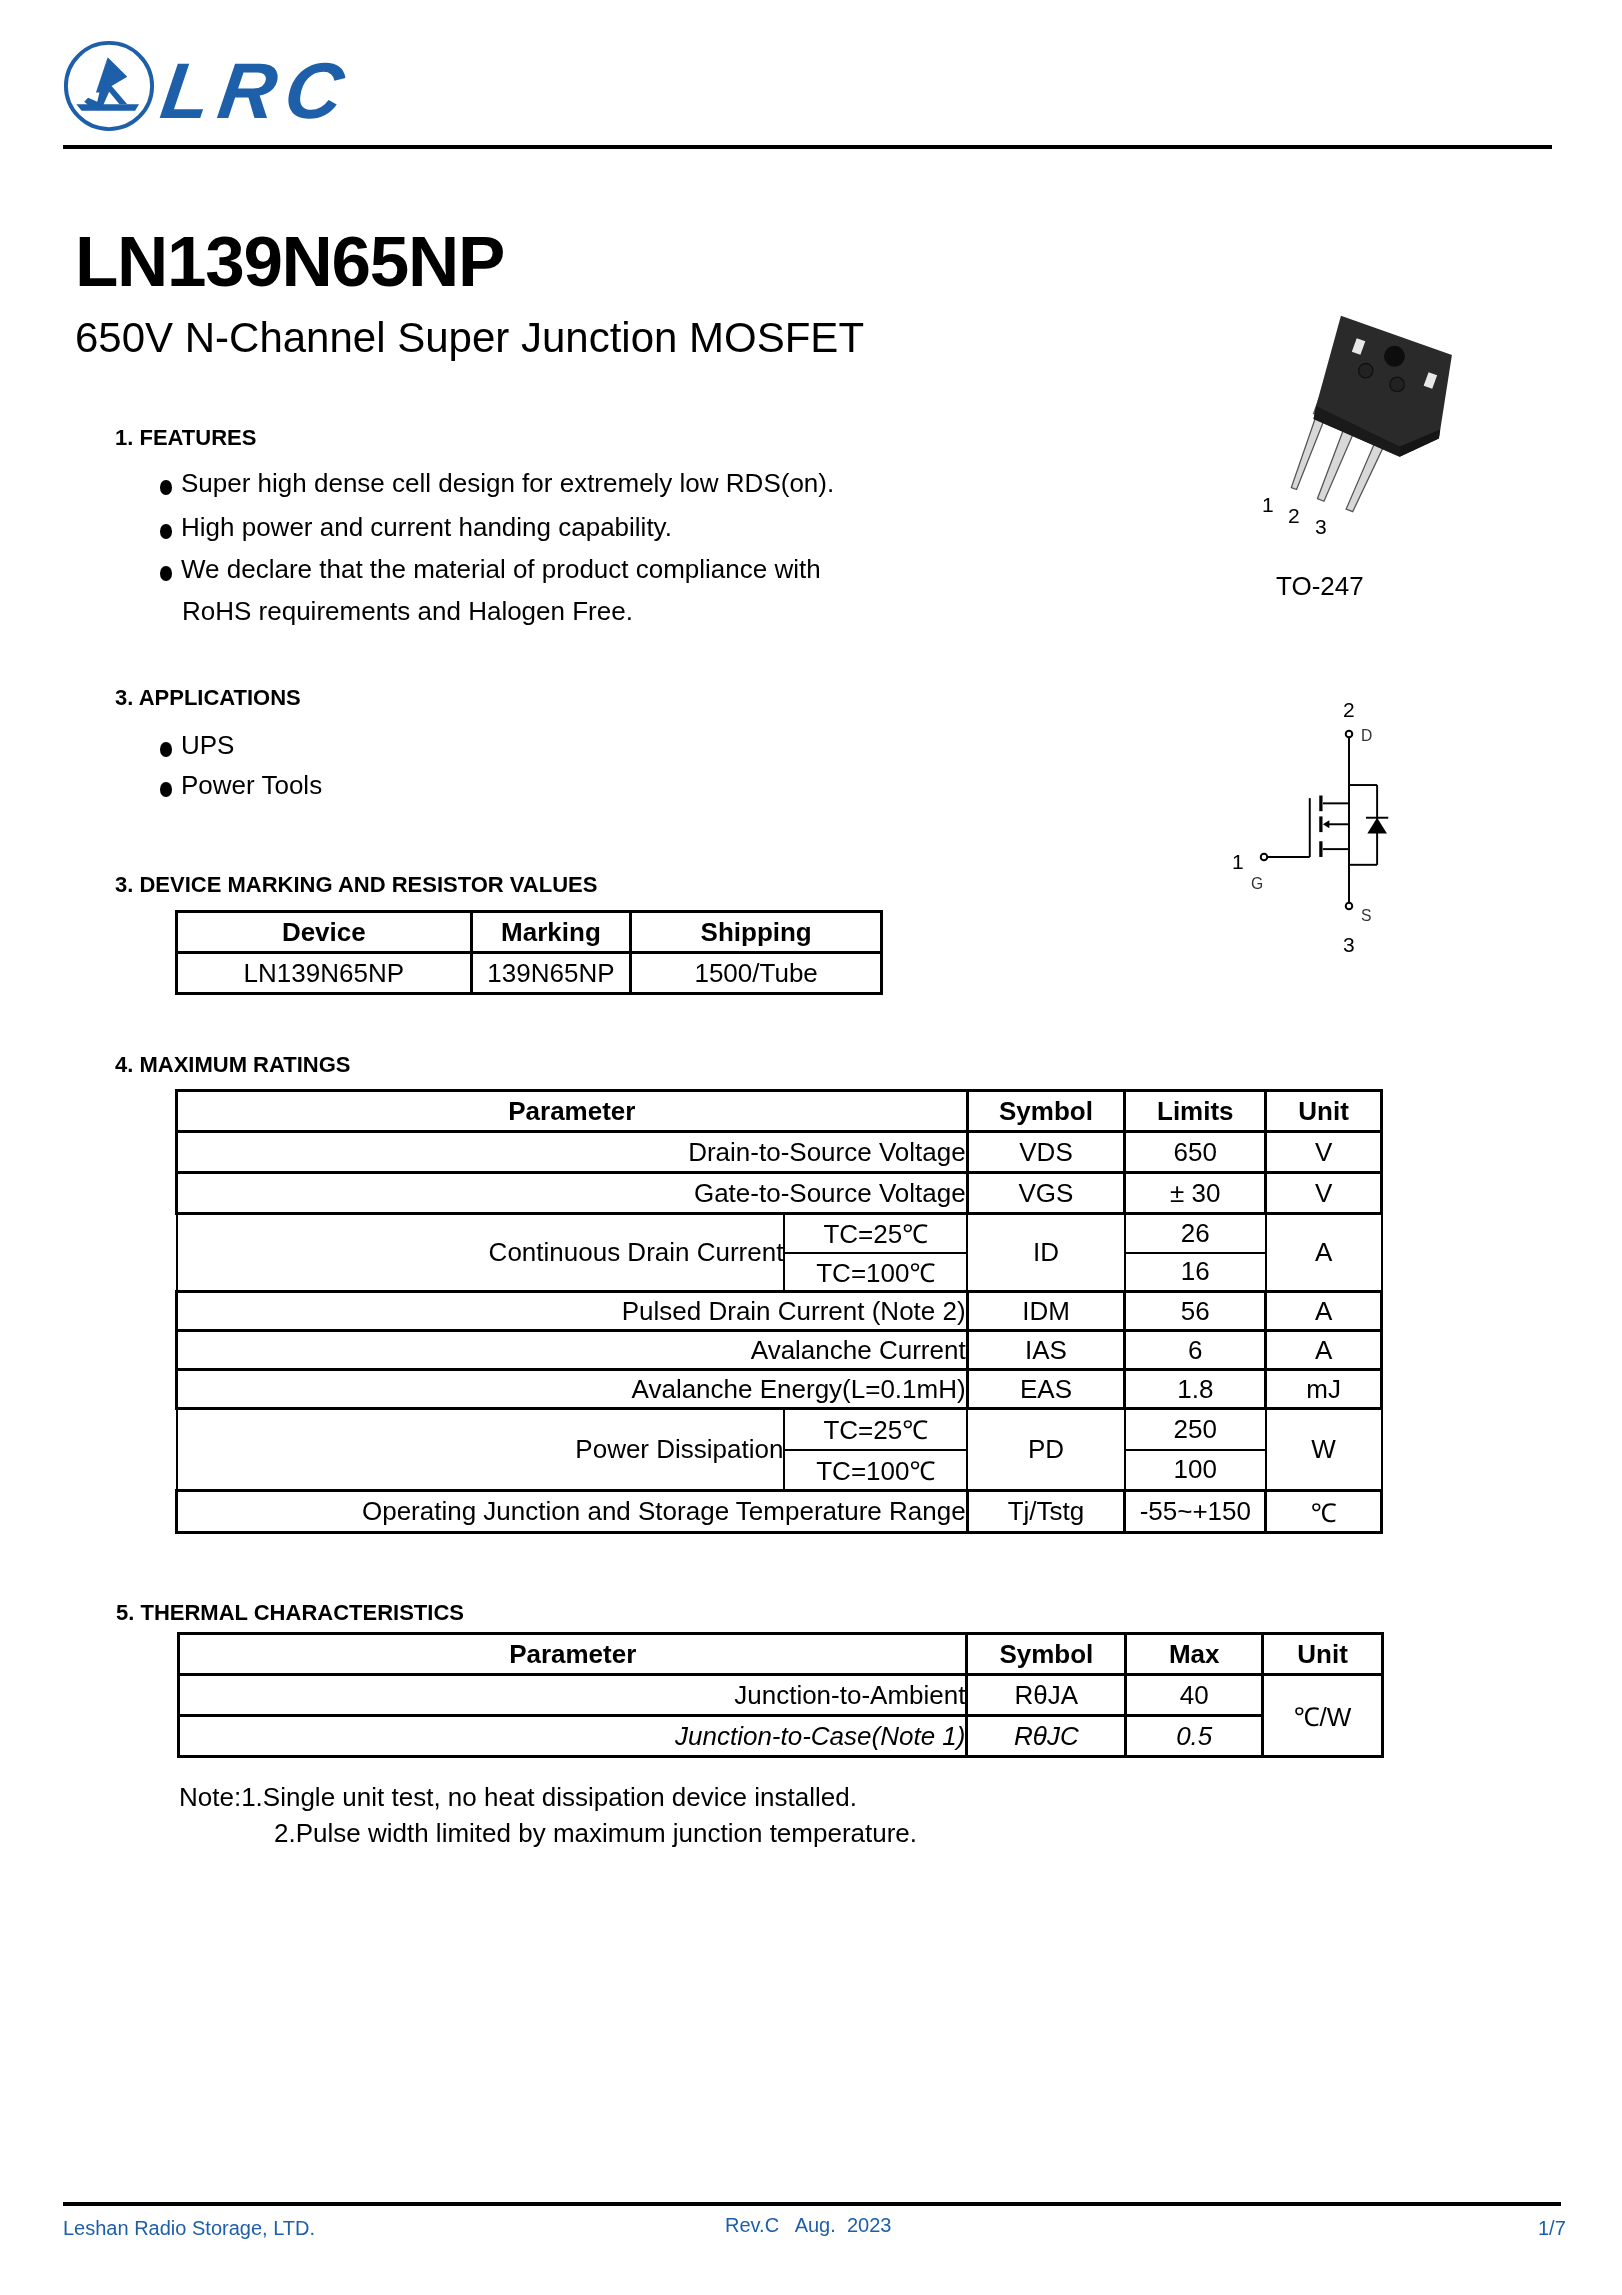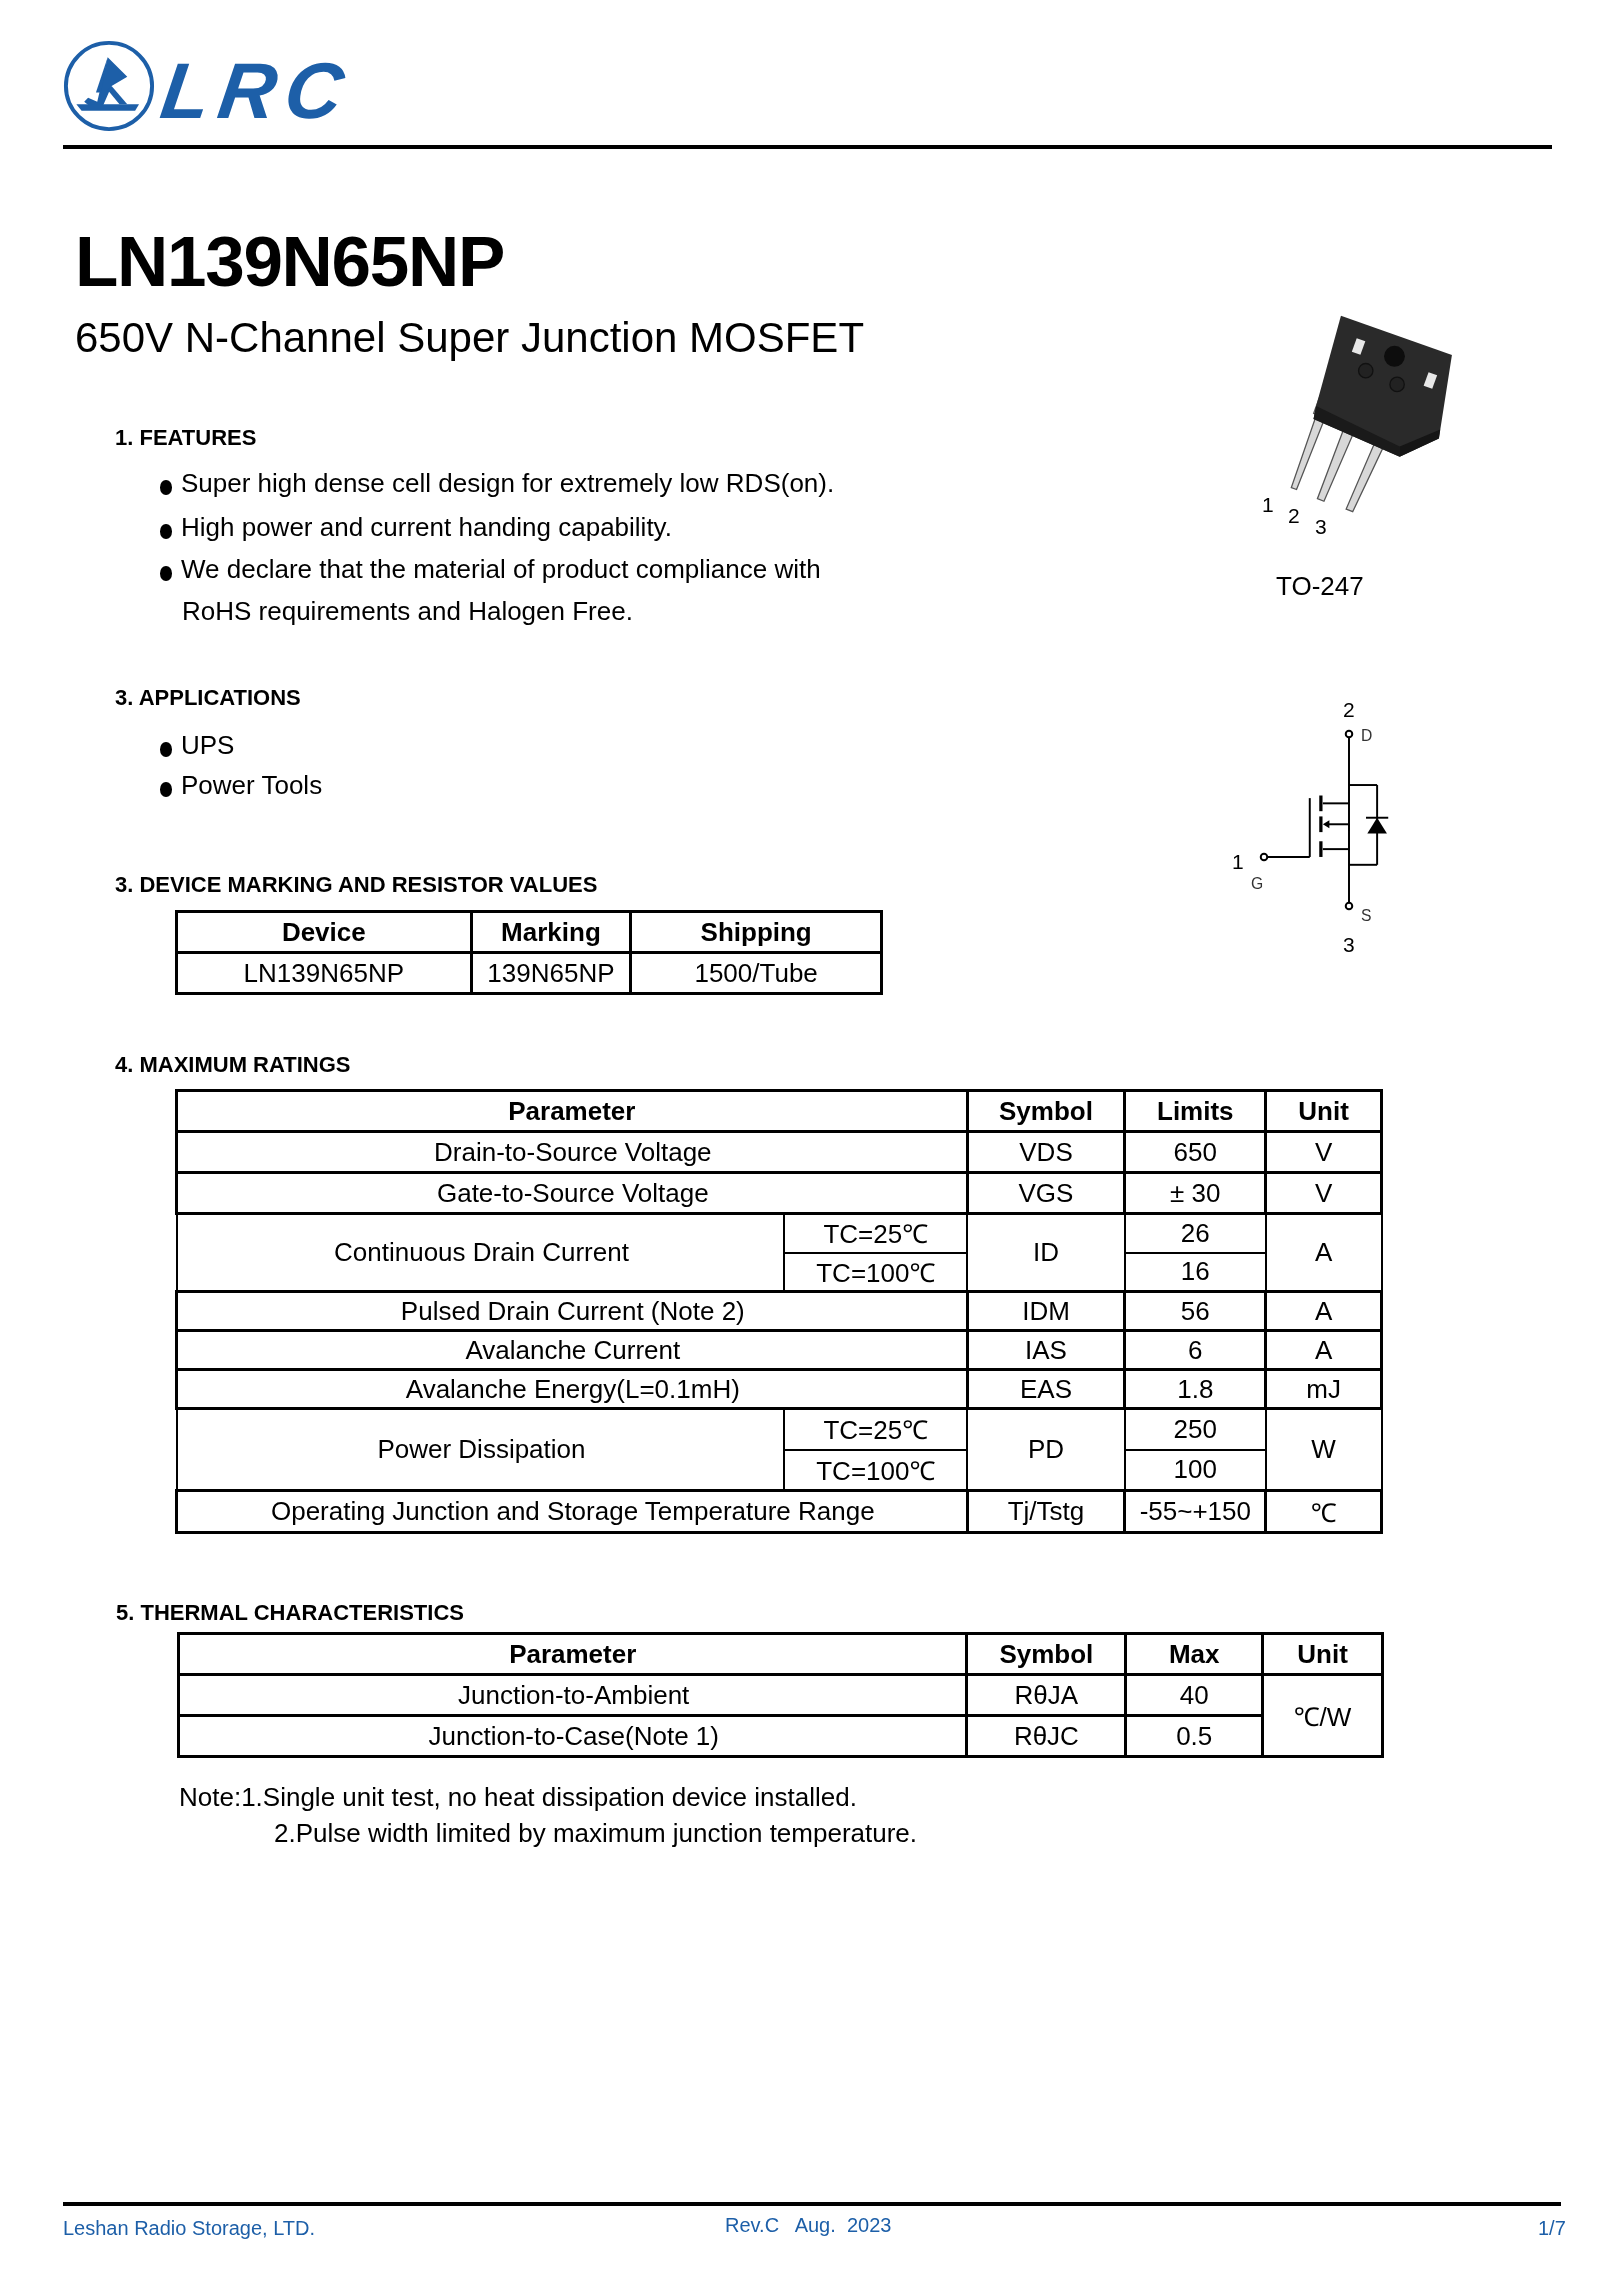--- a/index.html
+++ b/index.html
@@ -9,21 +9,21 @@
   .logo-text{position:absolute;left:162px;top:51px;font-family:"Liberation Sans",sans-serif;font-weight:bold;font-style:italic;font-size:79px;color:#1d5fa8;letter-spacing:9.2px;line-height:1;transform:skewX(-8deg);}
   .title{position:absolute;left:75px;top:226px;font-size:71px;font-weight:bold;letter-spacing:-1.3px;line-height:1;}
   .subtitle{position:absolute;left:75px;top:317px;font-size:42px;line-height:1;}
   .section-h{position:absolute;font-size:22px;font-weight:bold;line-height:1;}
   .bullet-item{position:absolute;font-size:26px;line-height:1;white-space:nowrap;}
   .bullet-item .dot{display:inline-block;width:11.8px;height:14.4px;border-radius:50%;background:#000;margin-right:9.2px;vertical-align:-2.6px;}
   .plain{position:absolute;font-size:26px;line-height:1;white-space:nowrap;}
   table.dt{position:absolute;border-collapse:collapse;font-size:26px;}
   table.dt td,table.dt th{border:3.3px solid #000;padding:0;text-align:center;vertical-align:middle;font-weight:normal;}
   table.dt th{font-weight:bold;}
-  table.dt td.left{text-align:center;padding-left:2px;}
+  table.dt td.left{text-align:right;padding-left:2px;}
   table.dt td.thin{border-width:2px;}
   .pkg-label{position:absolute;font-size:26px;line-height:1;}
   .footer{position:absolute;font-size:20px;color:#1d5fa8;line-height:1;white-space:nowrap;}
 </style>
 </head>
 <body>
 
 <div>
   <svg class="abs" style="left:62px;top:39px;" width="94" height="94" viewBox="0 0 144 144">
     <circle cx="72" cy="72" r="66" fill="none" stroke="#1d5fa8" stroke-width="6"></circle>
@@ -222,21 +222,21 @@
     <th>Symbol</th>
     <th>Max</th>
     <th>Unit</th>
   </tr>
   <tr style="height:41px;">
     <td class="left">Junction-to-Ambient</td>
     <td>RθJA</td>
     <td>40</td>
     <td rowspan="2">℃/W</td>
   </tr>
-  <tr style="height:41px;">
+  <tr style="height:41px;font-style:italic;">
     <td class="left">Junction-to-Case(Note 1)</td>
     <td>RθJC</td>
     <td>0.5</td>
   </tr>
 </tbody>
   </table>
 
 <div class="plain" style="left:179px;top:1784px;">Note:1.Single unit test, no heat dissipation device installed.</div>
 <div class="plain" style="left:246px;top:1820px;margin-left:28px;">2.Pulse width limited by maximum junction temperature.</div>
 

